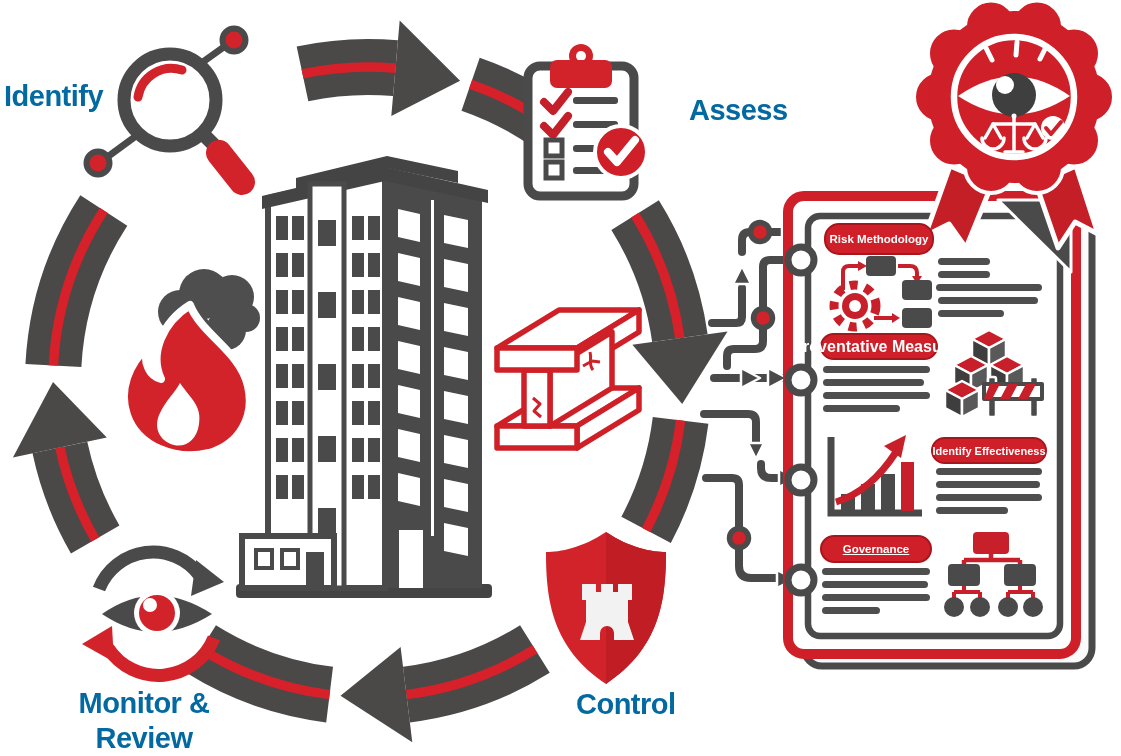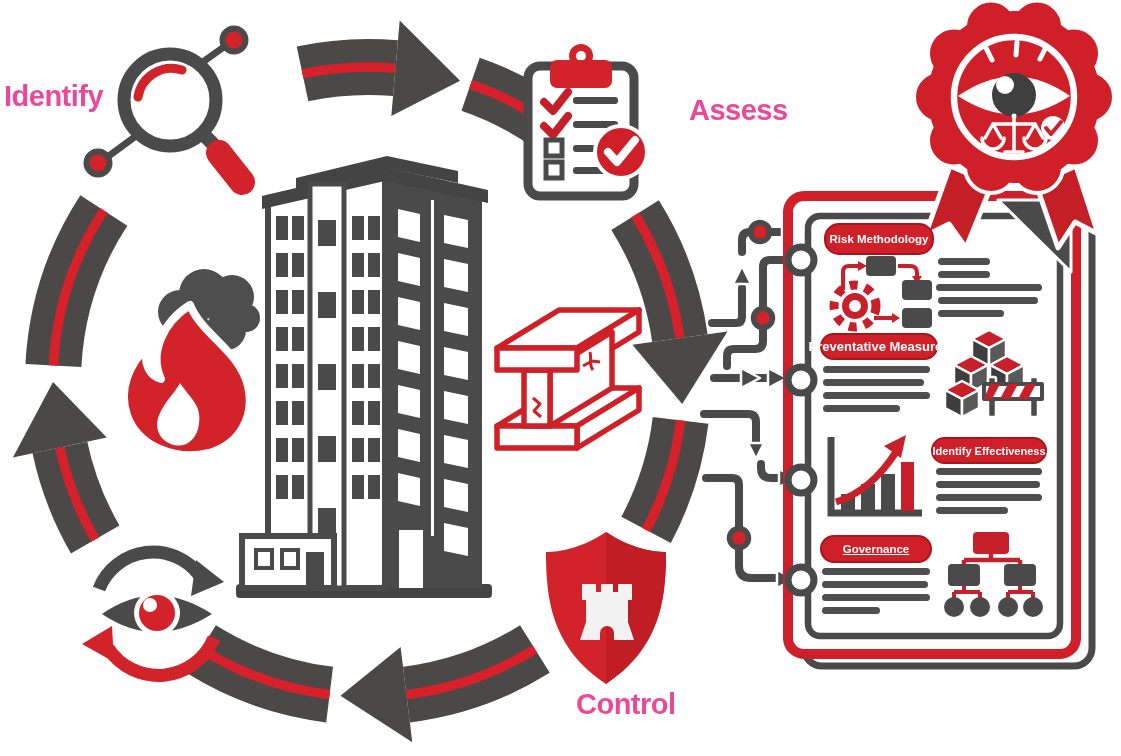--- a/index.html
+++ b/index.html
@@ -1,19 +1,19 @@
 <!DOCTYPE html>
 <html><head>
 <meta charset="utf-8">
 <style>
   html,body{margin:0;padding:0;background:#ffffff;}
   #canvas{position:relative;width:1121px;height:756px;background:#ffffff;overflow:hidden;
           font-family:"Liberation Sans",sans-serif;}
   #art{position:absolute;left:0;top:0;}
-  .stage-label{position:absolute;font-weight:700;color:#ec4899;font-size:29px;letter-spacing:-0.5px;}
+  .stage-label{position:absolute;font-weight:700;color:#0369a1;font-size:29px;letter-spacing:-0.5px;}
   #label-monitor{width:200px;text-align:center;line-height:1.22;}
   .pill{position:absolute;background:#cf1f28;border:2px solid #a8161d;border-radius:15px;
         color:#ffffff;font-weight:700;font-size:11.5px;display:flex;align-items:center;
         justify-content:center;white-space:nowrap;box-sizing:border-box;}
 </style>
 </head>
 <body>
 
 <div id="canvas">
 
@@ -358,18 +358,19 @@
       <path d="M1005,152 H1023"></path>
     </g>
     <circle cx="1053" cy="128" r="12" fill="#ffffff"></circle>
     <path d="M1046,128 L1051,134 L1061,122" fill="none" stroke="#cf1f28" stroke-width="4" stroke-linecap="round" stroke-linejoin="round"></path>
   </g>
 </svg>
 
   <div class="stage-label" id="label-identify" style="left:4px;top:80px;">Identify</div>
   <div class="stage-label" id="label-assess" style="left:656px;top:94px;margin-left:33px;">Assess</div>
   <div class="stage-label" id="label-control" style="left:576px;top:688px;">Control</div>
+  <div class="stage-label" id="label-monitor" style="left:44px;top:686px;">Monitor &amp; Review</div>
 
   <div class="pill" style="left:824px;top:223px;width:110px;height:32px;">Risk Methodology</div>
-  <div class="pill" style="left:820px;top:333px;width:118px;height:27px;font-size:13px;">Preventative Measures</div>
+  <div class="pill" style="left:820px;top:333px;width:118px;height:27px;font-size:16px;">Preventative Measures</div>
   <div class="pill" style="left:931px;top:437px;width:116px;height:27px;font-size:11px;">Identify Effectiveness</div>
   <div class="pill" style="left:820px;top:535px;width:112px;height:28px;text-decoration:underline;">Governance</div>
 </div>
 
 </body></html>

